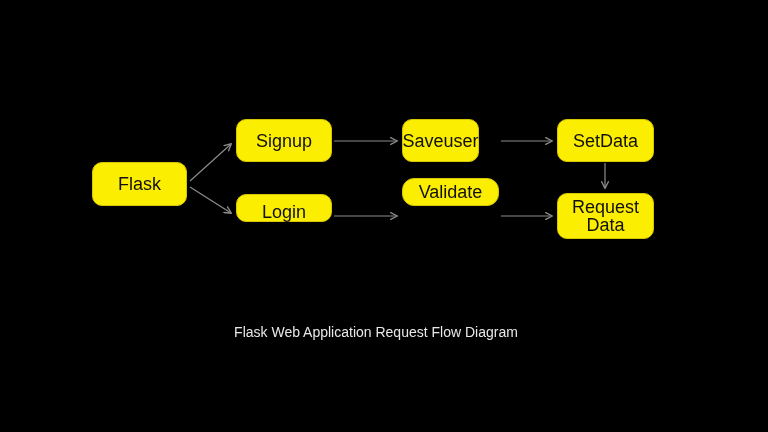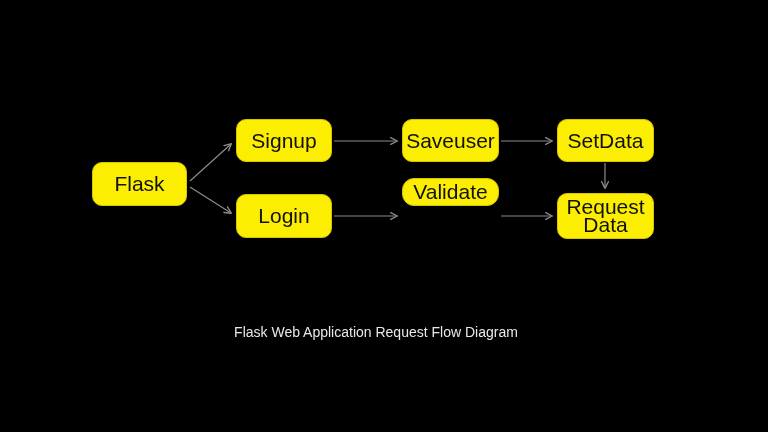--- a/index.html
+++ b/index.html
@@ -35,29 +35,29 @@
     background: var(--node-fill);
     border: 1px solid #d6c500;
     border-radius: 10px;
     display: flex;
     align-items: center;
     justify-content: center;
     box-sizing: border-box;
   }
   .node .label {
     color: var(--node-text);
-    font-size: 21px;
+    font-size: 18px;
     line-height: 18px;
     text-align: center;
     white-space: pre-line;
   }
   .node-index       { left:  92px; top: 162px; width:  95px; height: 44px; }
   .node-signup      { left: 236px; top: 119px; width:  96px; height: 43px; }
-  .node-login       { left: 236px; top: 194px; width:  96px; height: 44px; }
-  .node-saveuser    { left: 402px; top: 119px; width:  97px; height: 43px; }
+  .node-login       { left: 236px; top: 194px; width:  96px; height: 28px; align-items: flex-end; }
+  .node-saveuser    { left: 402px; top: 119px; width:  77px; height: 43px; }
   .node-validate    { left: 402px; top: 178px; width:  97px; height: 28px; border-radius: 12px; }
   .node-setdata     { left: 557px; top: 119px; width:  97px; height: 43px; }
   .node-studentdata { left: 557px; top: 193px; width:  97px; height: 46px; }
   .caption {
     position: absolute;
     left: 0;
     right: 16px;
     top: 323px;
     text-align: center;
     color: var(--caption);

